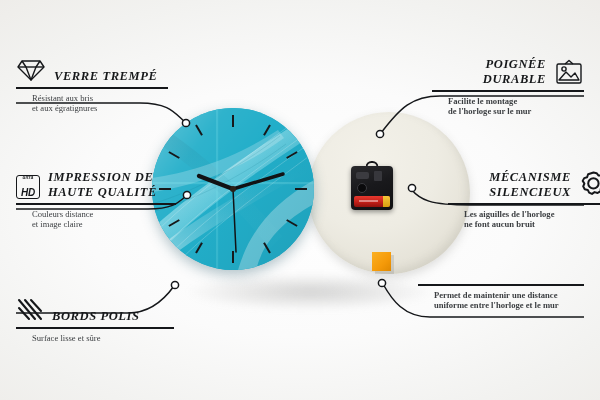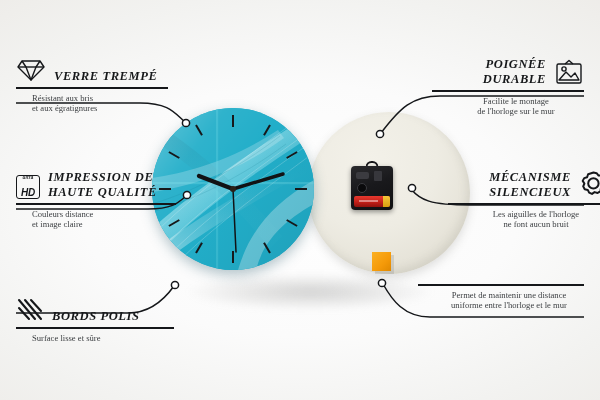--- a/index.html
+++ b/index.html
@@ -136,21 +136,21 @@
   }
   .desc {
     font-family: "Liberation Serif", serif;
     font-size: 8.6px;
     line-height: 10.4px;
     color: #3b3e41;
     margin-top: 4px;
     white-space: pre-line;
     margin-left: 16px;
   }
-  .info.right .desc { text-align: center; }
+  .info.right .desc { text-align: left; font-weight: bold; }
   .ico { flex: 0 0 auto; display: block; }
 
   
   #info-verre      { left: 16px;  top: 57px;  width: 152px; }
   #info-impression { left: 16px;  top: 170px; width: 160px; }
   #info-bords      { left: 16px;  top: 297px; width: 158px; }
   
   #info-poignee    { left: 432px; top: 57px;  width: 152px; }
   #info-mecanisme  { left: 448px; top: 170px; width: 160px; }
   #info-entretoise { left: 418px; top: 280px; width: 166px; }

